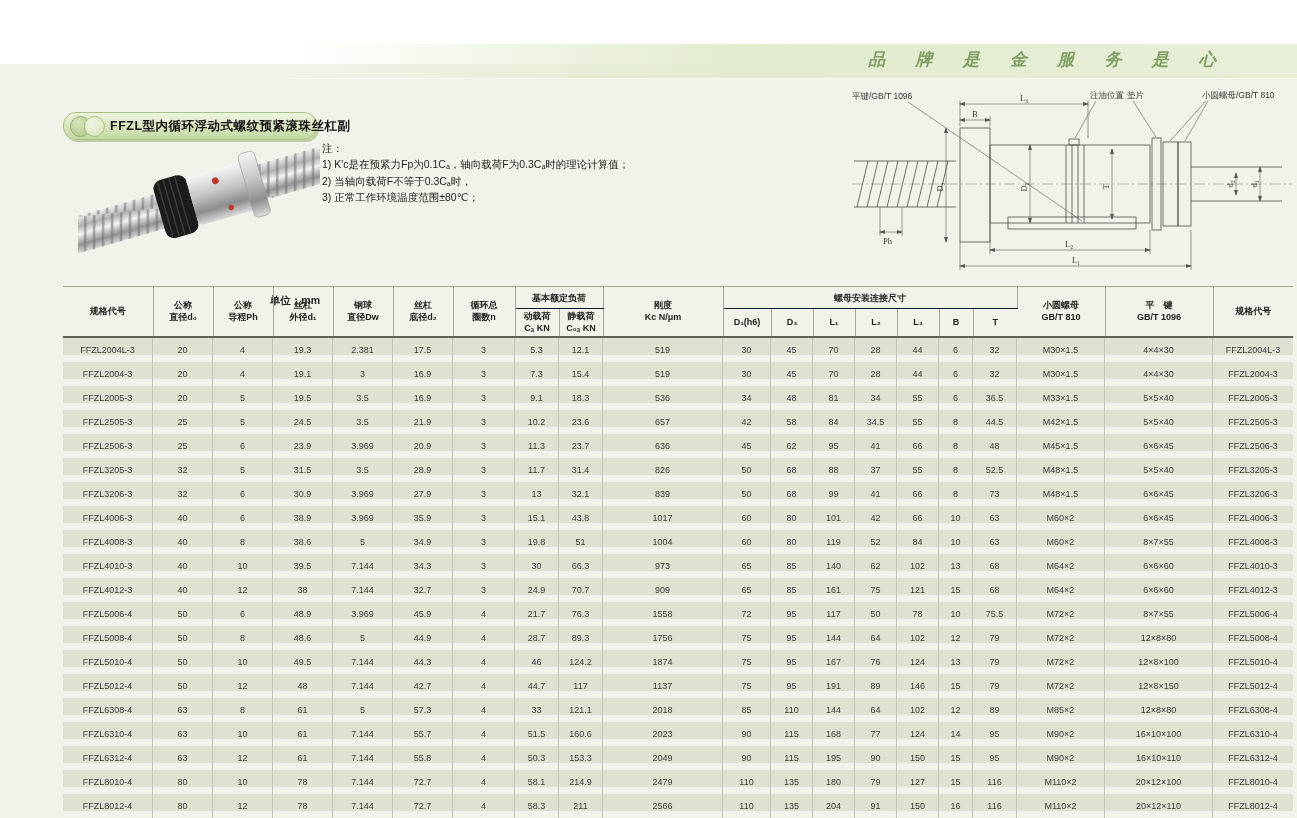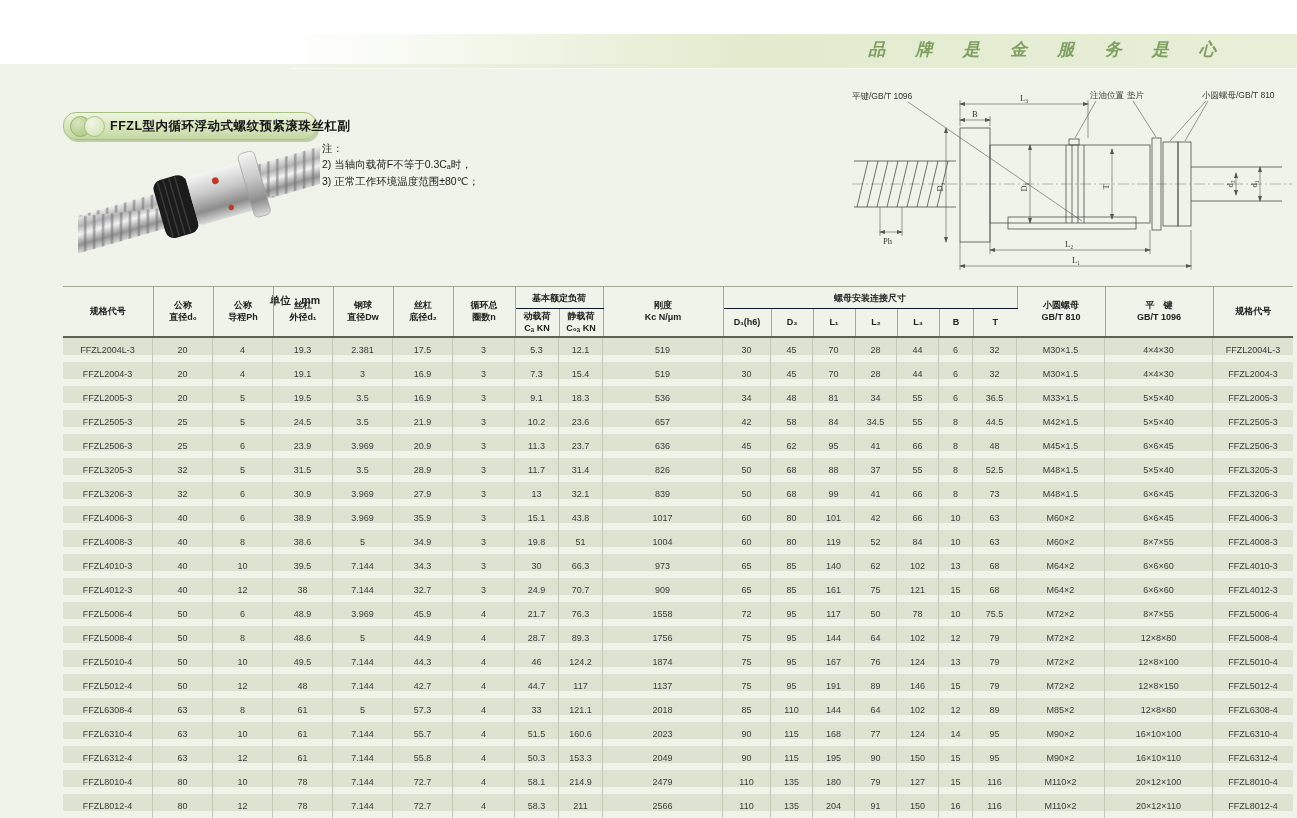--- a/index.html
+++ b/index.html
@@ -5,21 +5,21 @@
   html,body{margin:0;padding:0;}
   body{
     width:1297px;height:818px;position:relative;overflow:hidden;
     background:#ffffff;
     font-family:"Liberation Sans","DejaVu Sans",sans-serif;
     -webkit-font-smoothing:antialiased;
   }
   .content-bg{position:absolute;top:64px;left:0;right:0;bottom:0;background:#f0f3e9;}
   
   .slogan-band{
-    position:absolute;top:34px;left:290px;right:0;height:34px;
+    position:absolute;top:44px;left:290px;right:0;height:34px;
     background:linear-gradient(to right, rgba(224,233,206,0) 0%, #e2ebce 45%, #e7efd8 100%);
     border-bottom:1px solid #f7faf0;
   }
   .slogan-text{
     display:block;text-align:right;padding-right:68px;line-height:32px;
     font-family:"Liberation Serif","DejaVu Serif",serif;
     font-style:italic;font-weight:bold;font-size:17px;letter-spacing:13px;color:#7f9f63;
   }
   
   .title-pill{
@@ -119,20 +119,21 @@
     <rect x="114" y="39" width="60" height="50" rx="5" fill="url(#nutG)"></rect>
     <rect x="170" y="31" width="17" height="66" rx="5" fill="url(#nutG)" stroke="#9a9a9a" stroke-width="0.6"></rect>
     <circle cx="142" cy="50" r="3.4" fill="#c03a2b"></circle>
     <circle cx="150" cy="80" r="2.7" fill="#c03a2b"></circle>
   </g>
 </svg>
 <div class="photo-caption">单位：mm</div>
 
 <div class="notes">
   <div class="nline">注：</div>
+  <div class="nline">1) K′c是在预紧力Fp为0.1Cₐ，轴向载荷F为0.3Cₐ时的理论计算值；</div>
   <div class="nline">2) 当轴向载荷F不等于0.3Cₐ时，</div>
   <div class="nline">3) 正常工作环境温度范围±80℃；</div>
 </div>
 
 <svg class="diagram" viewBox="0 0 446 196">
   <defs>
     <marker id="ar" markerWidth="7" markerHeight="6" refX="5" refY="2" orient="auto-start-reverse" markerUnits="userSpaceOnUse">
       <path d="M0,0 L6,2 L0,4 z" fill="#555"></path>
     </marker>
   </defs>

